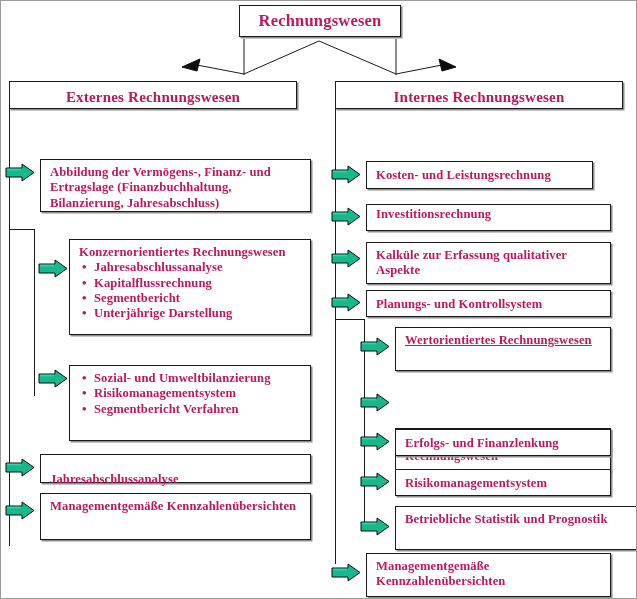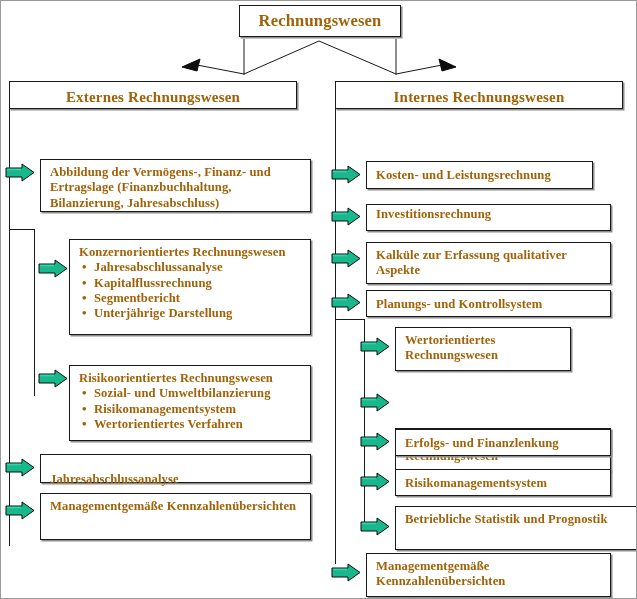--- a/index.html
+++ b/index.html
@@ -19,21 +19,21 @@
     box-sizing: border-box;
     overflow: hidden;
   }
   .box {
     position: absolute;
     box-sizing: border-box;
     background: #ffffff;
     border: 1px solid #1a1a1a;
     box-shadow: 1.5px 1.5px 0 #8e8e8e;
     font-weight: bold;
-    color: #a16207;
+    color: #be185d;
     line-height: 1.22;
   }
   .title-box {
     text-align: center;
     font-size: 16.5px;
     letter-spacing: 0.2px;
     padding-top: 5px;
   }
   .head-box {
     text-align: center;
@@ -146,25 +146,24 @@
     </ul>
   </div>
 
   <div class="arrow" style="left:37px; top:368px;">
     <svg width="30" height="19" viewBox="0 0 30 19">
       <polygon points="1,5 17,5 17,1 29,9.5 17,18 17,14 1,14" fill="#17B98C" stroke="#0d0d0d" stroke-width="1"></polygon>
       <polyline points="2,6.5 16,6.5" fill="none" stroke="#35D3A8" stroke-width="1.6"></polyline>
     </svg>
   </div>
   <div class="box item-box" style="left:68px; top:364px; width:242px; height:76px;">
-    <span class="heading">Risikoorientiertes Rechnungswesen</span>
     <ul class="bullets">
       <li>Sozial- und Umweltbilanzierung</li>
       <li>Risikomanagementsystem</li>
-      <li>Wertorientiertes Verfahren</li>
+      <li>Segmentbericht Verfahren</li>
     </ul>
   </div>
 
   <div class="arrow" style="left:4px; top:457px;">
     <svg width="30" height="19" viewBox="0 0 30 19">
       <polygon points="1,5 17,5 17,1 29,9.5 17,18 17,14 1,14" fill="#17B98C" stroke="#0d0d0d" stroke-width="1"></polygon>
       <polyline points="2,6.5 16,6.5" fill="none" stroke="#35D3A8" stroke-width="1.6"></polyline>
     </svg>
   </div>
   <div class="box item-box" style="left:39px; top:453px; width:271px; height:29px; padding-top:17px;">
@@ -229,21 +228,21 @@
   <div class="box item-box" style="left:365px; top:289px; width:245px; height:27px; padding-top:6px;">
     <span class="heading">Planungs- und Kontrollsystem</span>
   </div>
 
   <div class="arrow" style="left:359px; top:336px;">
     <svg width="30" height="19" viewBox="0 0 30 19">
       <polygon points="1,5 17,5 17,1 29,9.5 17,18 17,14 1,14" fill="#17B98C" stroke="#0d0d0d" stroke-width="1"></polygon>
       <polyline points="2,6.5 16,6.5" fill="none" stroke="#35D3A8" stroke-width="1.6"></polyline>
     </svg>
   </div>
-  <div class="box item-box" style="left:394px; top:326px; width:176px; height:44px;">
+  <div class="box item-box" style="left:394px; top:326px; width:216px; height:44px;text-decoration:underline;">
     <span class="heading">Wertorientiertes Rechnungswesen</span>
   </div>
 
   <div class="arrow" style="left:359px; top:392px;">
     <svg width="30" height="19" viewBox="0 0 30 19">
       <polygon points="1,5 17,5 17,1 29,9.5 17,18 17,14 1,14" fill="#17B98C" stroke="#0d0d0d" stroke-width="1"></polygon>
       <polyline points="2,6.5 16,6.5" fill="none" stroke="#35D3A8" stroke-width="1.6"></polyline>
     </svg>
   </div>
   <div class="box item-box" style="left:394px; top:379px; width:216px; height:44px;margin-top:48px;">

